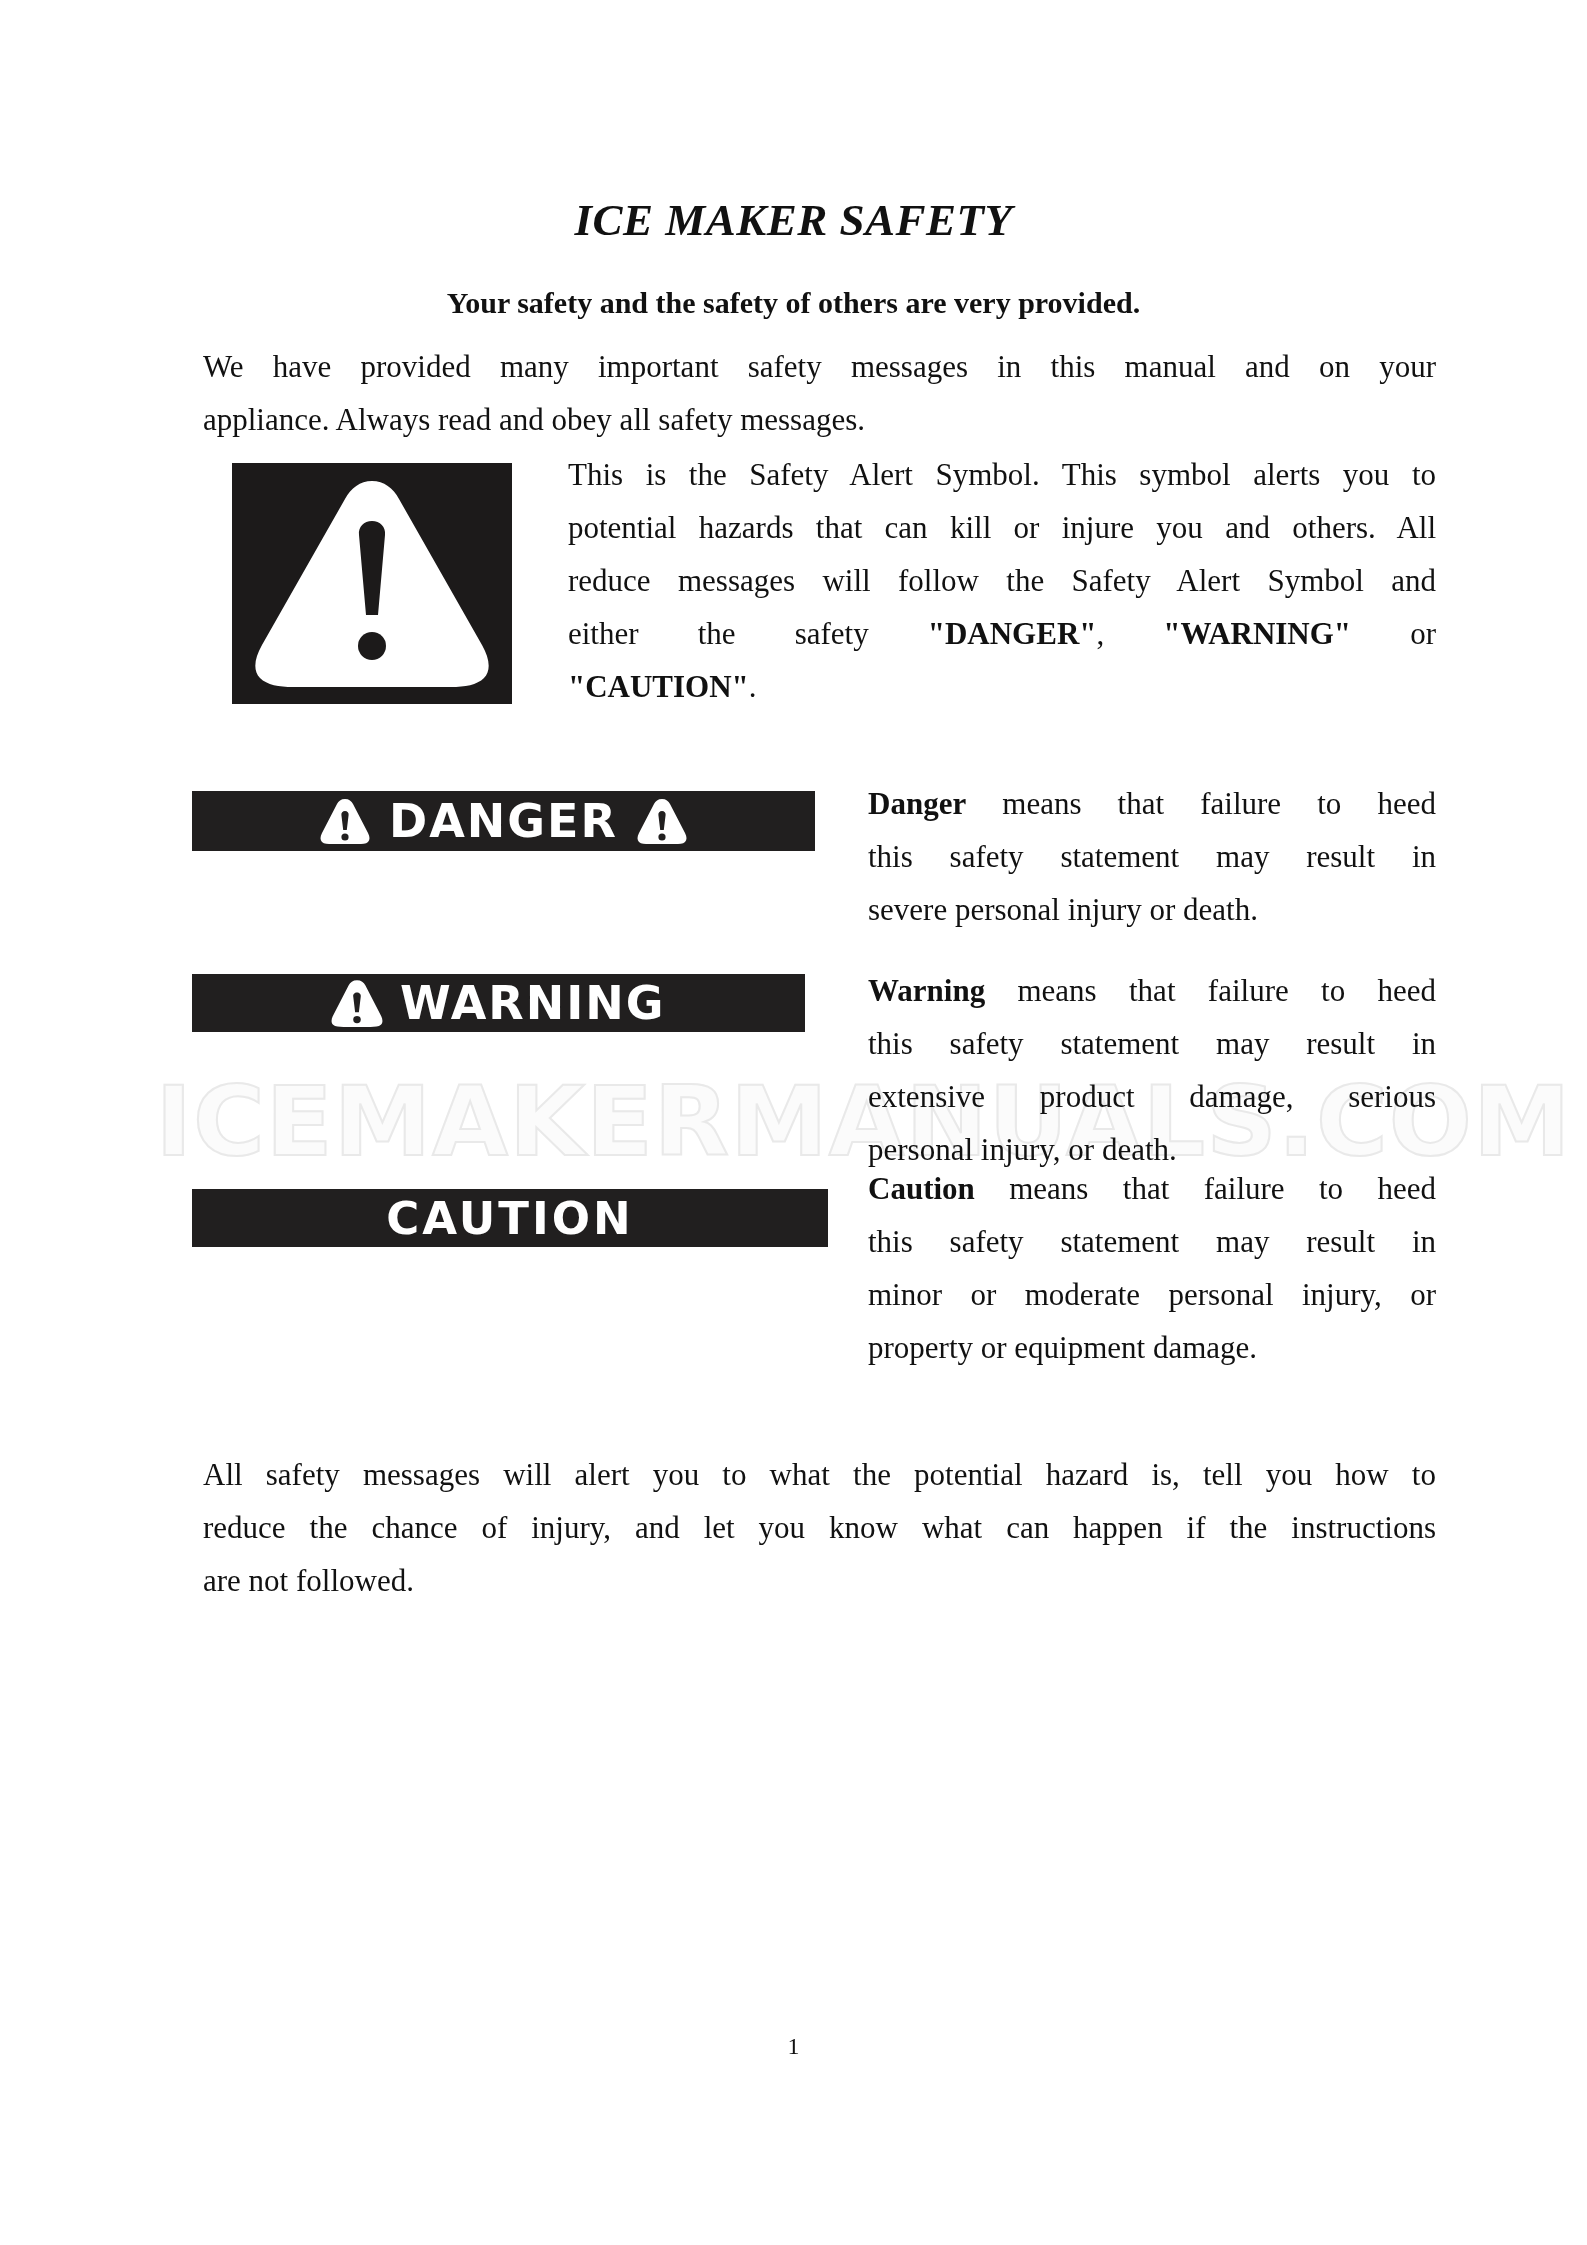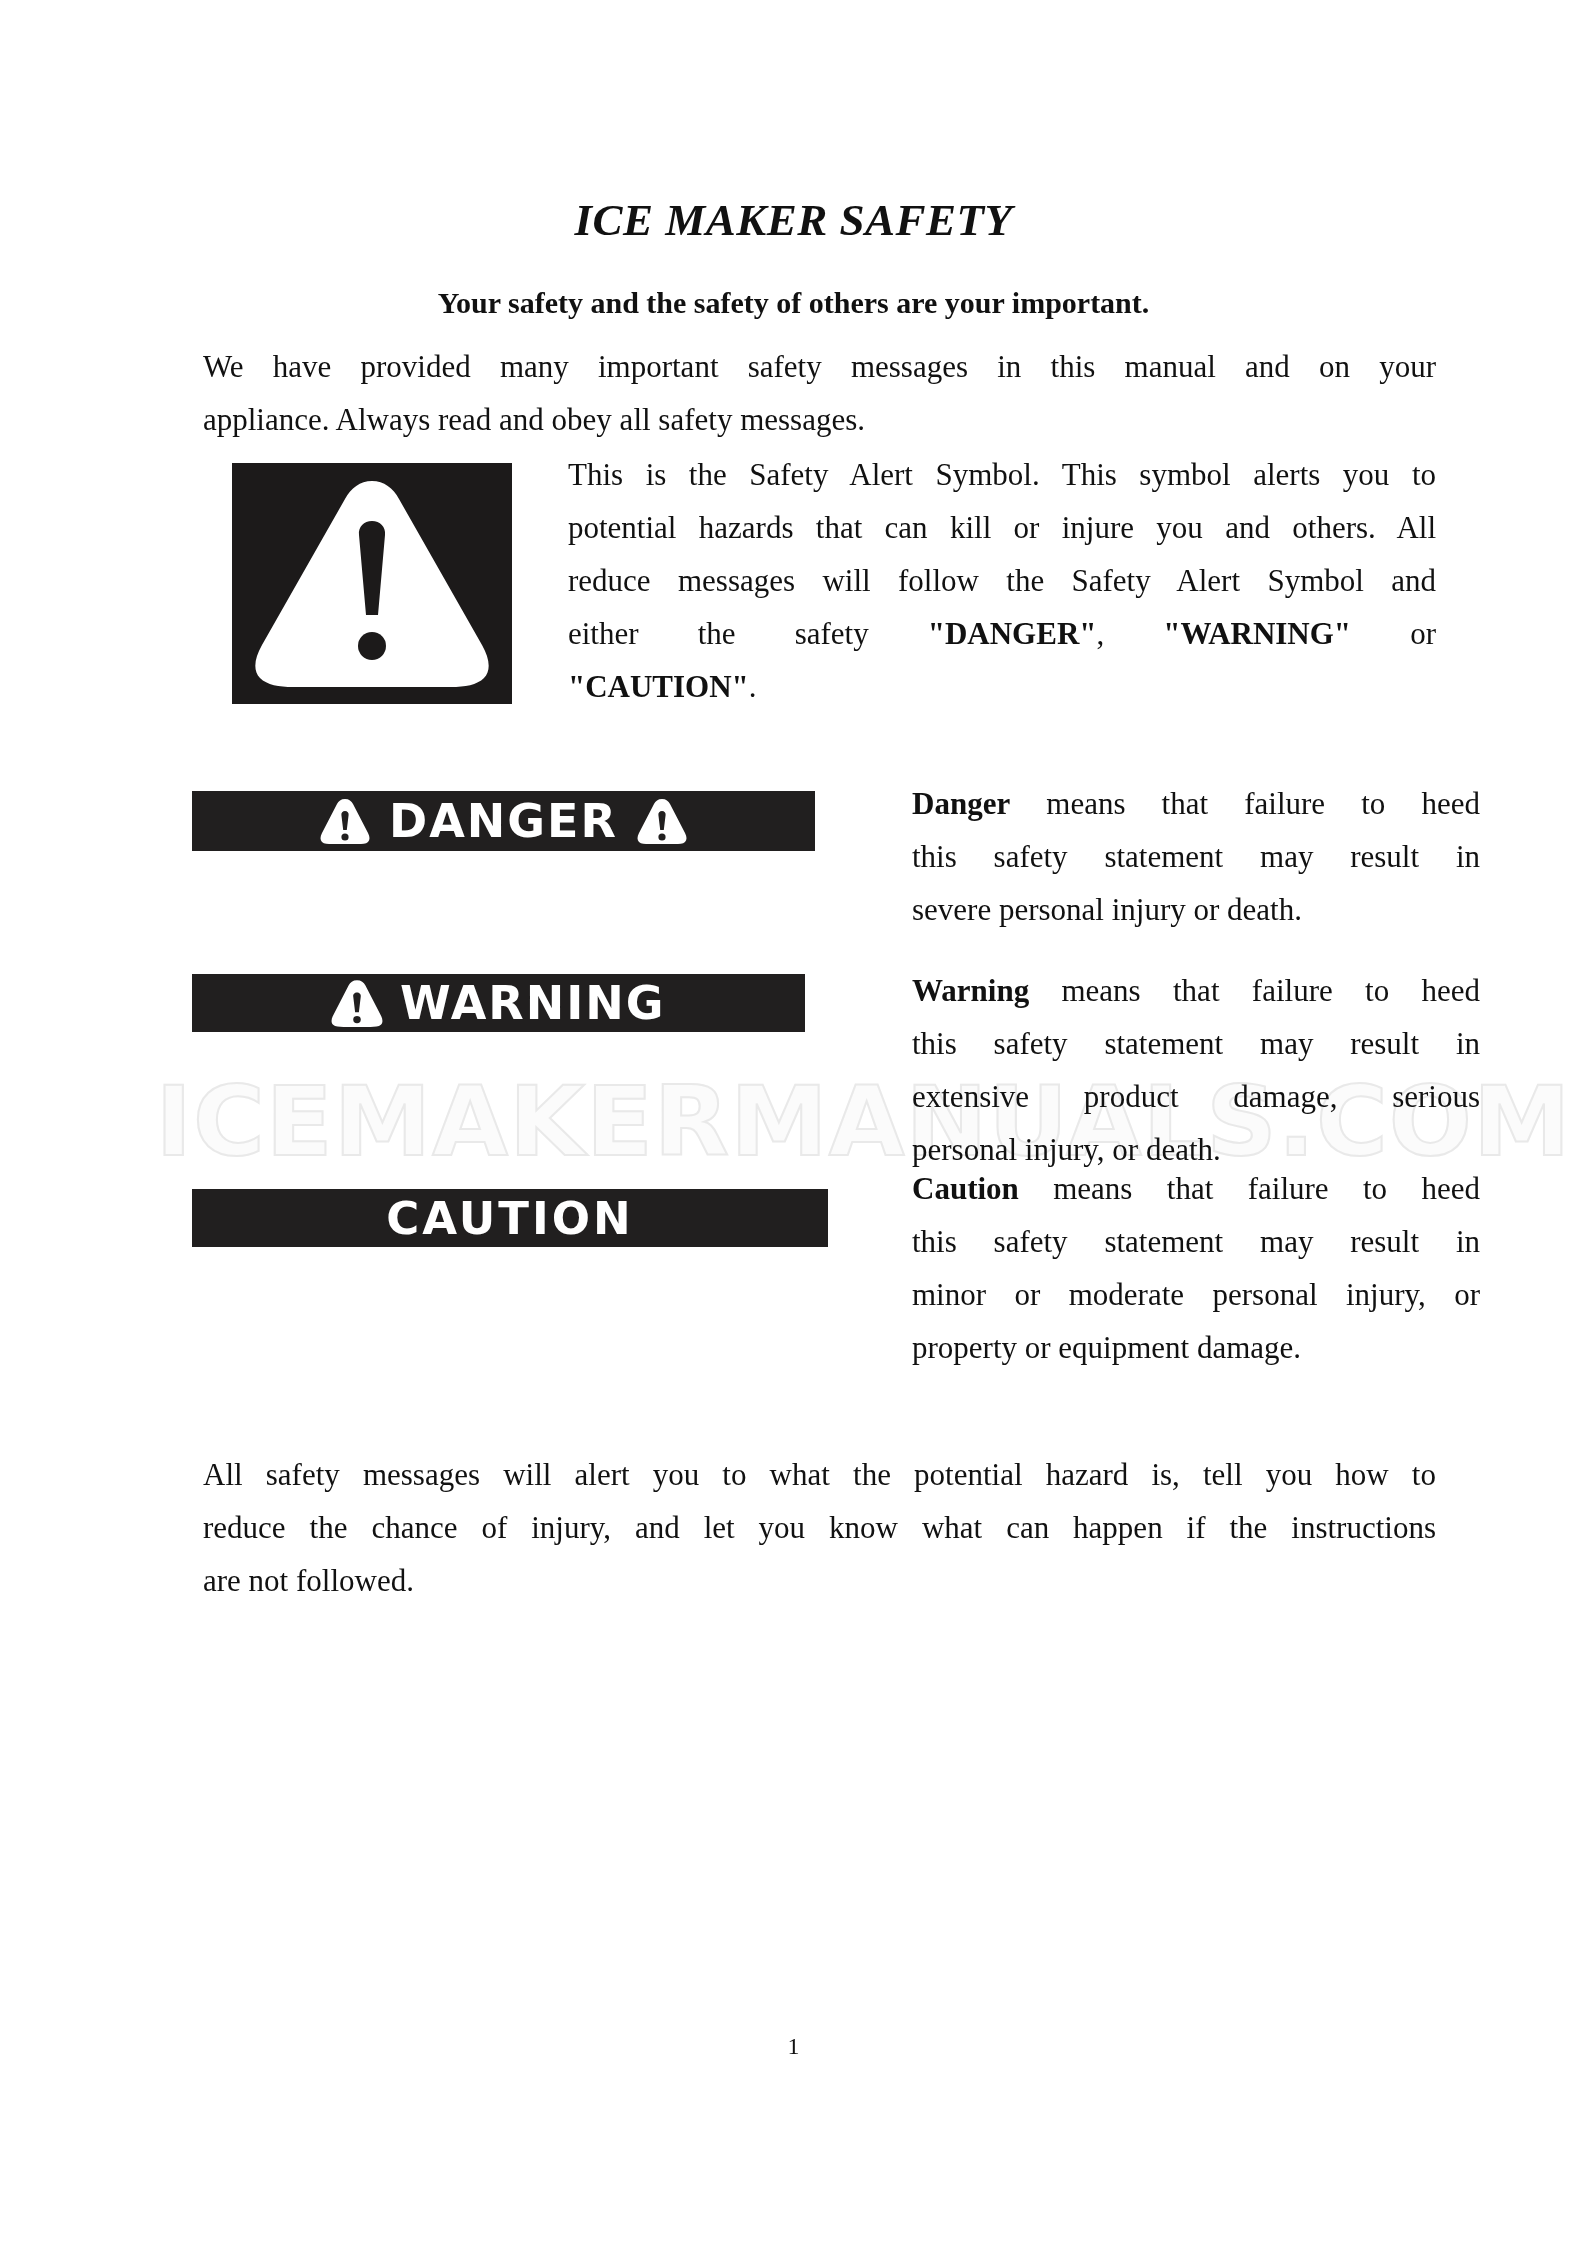--- a/index.html
+++ b/index.html
@@ -167,21 +167,20 @@
   #banner-caution .banner-text { font-size: 45px; letter-spacing: 3px; }
 
   
   .def-para {
     position: absolute;
     left: 868px;
     width: 568px;
     font-size: 31px;
     line-height: 53px;
     z-index: 2;
-    margin-left: 44px;
   }
   .def-para .j {
     display: block;
     text-align: justify;
     text-align-last: justify;
   }
   .def-para .last {
     display: block;
     text-align: left;
   }
@@ -224,21 +223,21 @@
 </style>
 </head>
 <body>
 
 <div class="page">
 
   <div class="watermark">ICEMAKERMANUALS.COM</div>
 
   <h1 class="doc-title">ICE MAKER SAFETY</h1>
 
-  <div class="lead-bold">Your safety and the safety of others are your important.</div>
+  <div class="lead-bold">Your safety and the safety of others are very provided.</div>
 
   <div class="intro-para">
     <span class="j">We have provided many important safety messages in this manual and on your</span>
     <span class="last">appliance. Always read and obey all safety messages.</span>
   </div>
 
   <div class="alert-symbol-box">
     <svg viewBox="0 0 280 241" xmlns="http://www.w3.org/2000/svg" aria-hidden="true">
       <path d="M140 18
                C152 18 161 25 167 36

